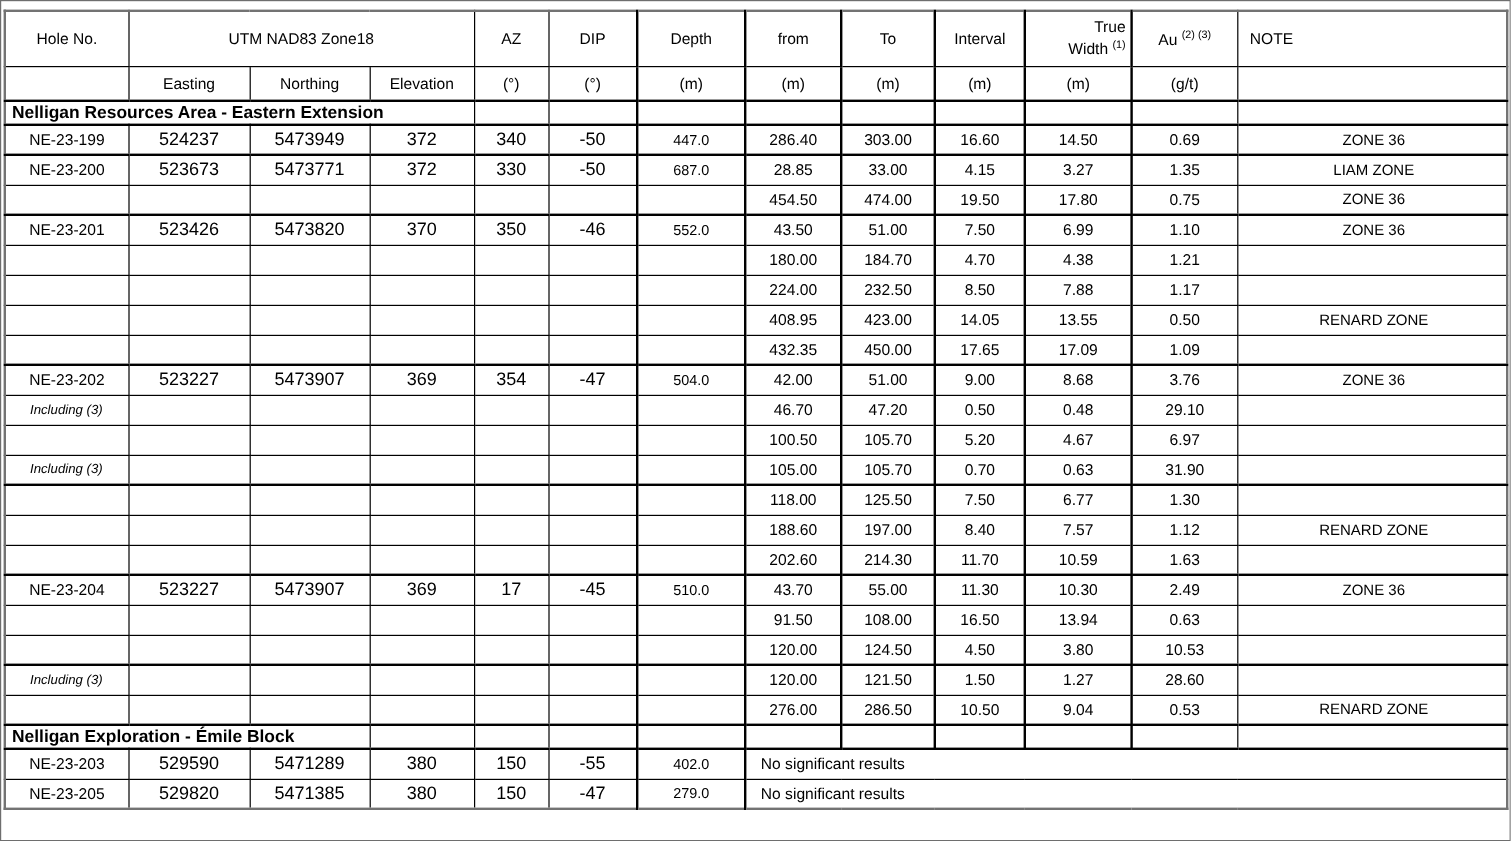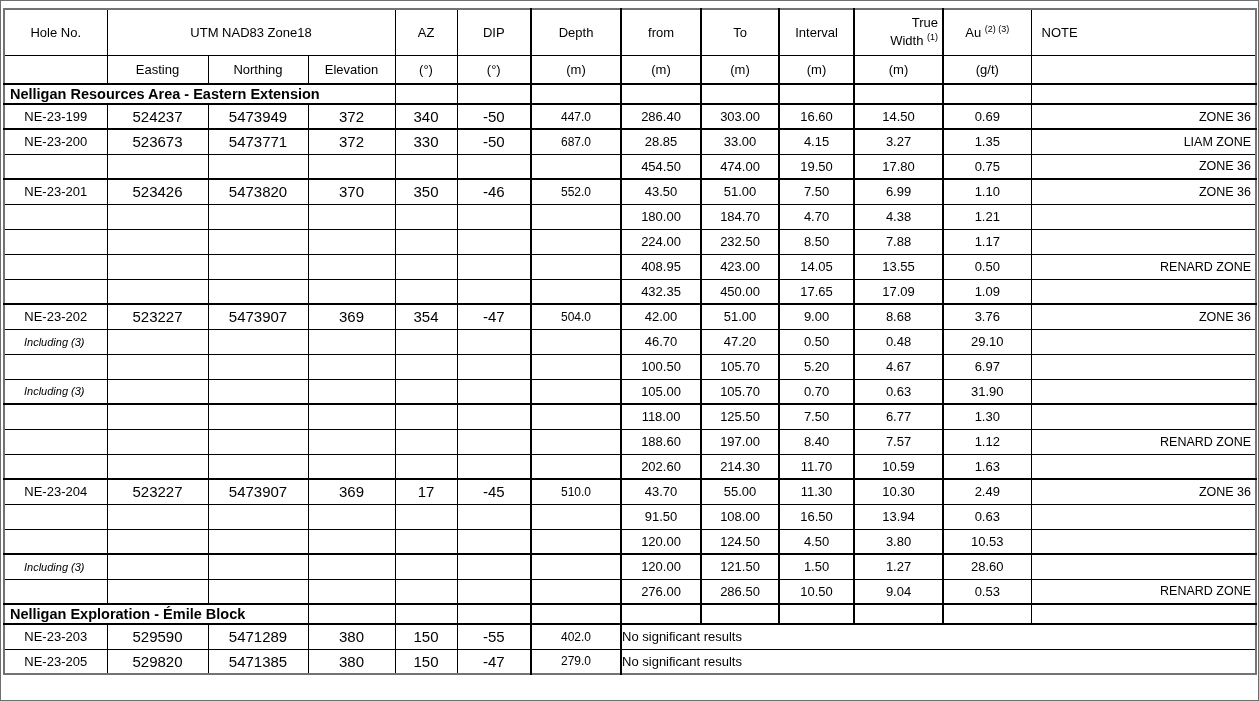--- a/index.html
+++ b/index.html
@@ -34,24 +34,24 @@
   thead tr.h2 td { height: 29px; }
   tr.section-row td { height: 20px; }
   td.vr { border-right-width: 2px; }
   tr.tb > td { border-bottom-width: 2px; }
   thead tr.h2 > td { border-bottom-width: 2px; margin-left: 36px; }
   td.section-title {
     text-align: left; font-weight: bold; font-size: 14.5px; padding-left: 5px;
   }
   td.coord { font-size: 15px; }
   td.depthc { font-size: 12px; }
-  td.note-cell { text-align: right; padding-left: 7px; font-size: 12.5px; }
+  td.note-cell { text-align: center; padding-left: 7px; font-size: 12.5px; }
   td.note-head { text-align: left; padding-left: 10px; }
-  td.inc { font-style: italic; font-size: 11px; text-align: center; padding-left: 1px; }
-  td.nsr { text-align: left; padding-left: 0; font-size: 13px; }
+  td.inc { font-style: italic; font-size: 11px; text-align: left; padding-left: 20px; }
+  td.nsr { text-align: left; padding-left: 12px; font-size: 13px; }
   sup { font-size: 9px; }
   .tw-head div { line-height: 1.25; text-align: right; }
 </style>
 </head>
 <body>
 
 <div class="frame"></div>
 
 <table class="drill">
   <colgroup>

